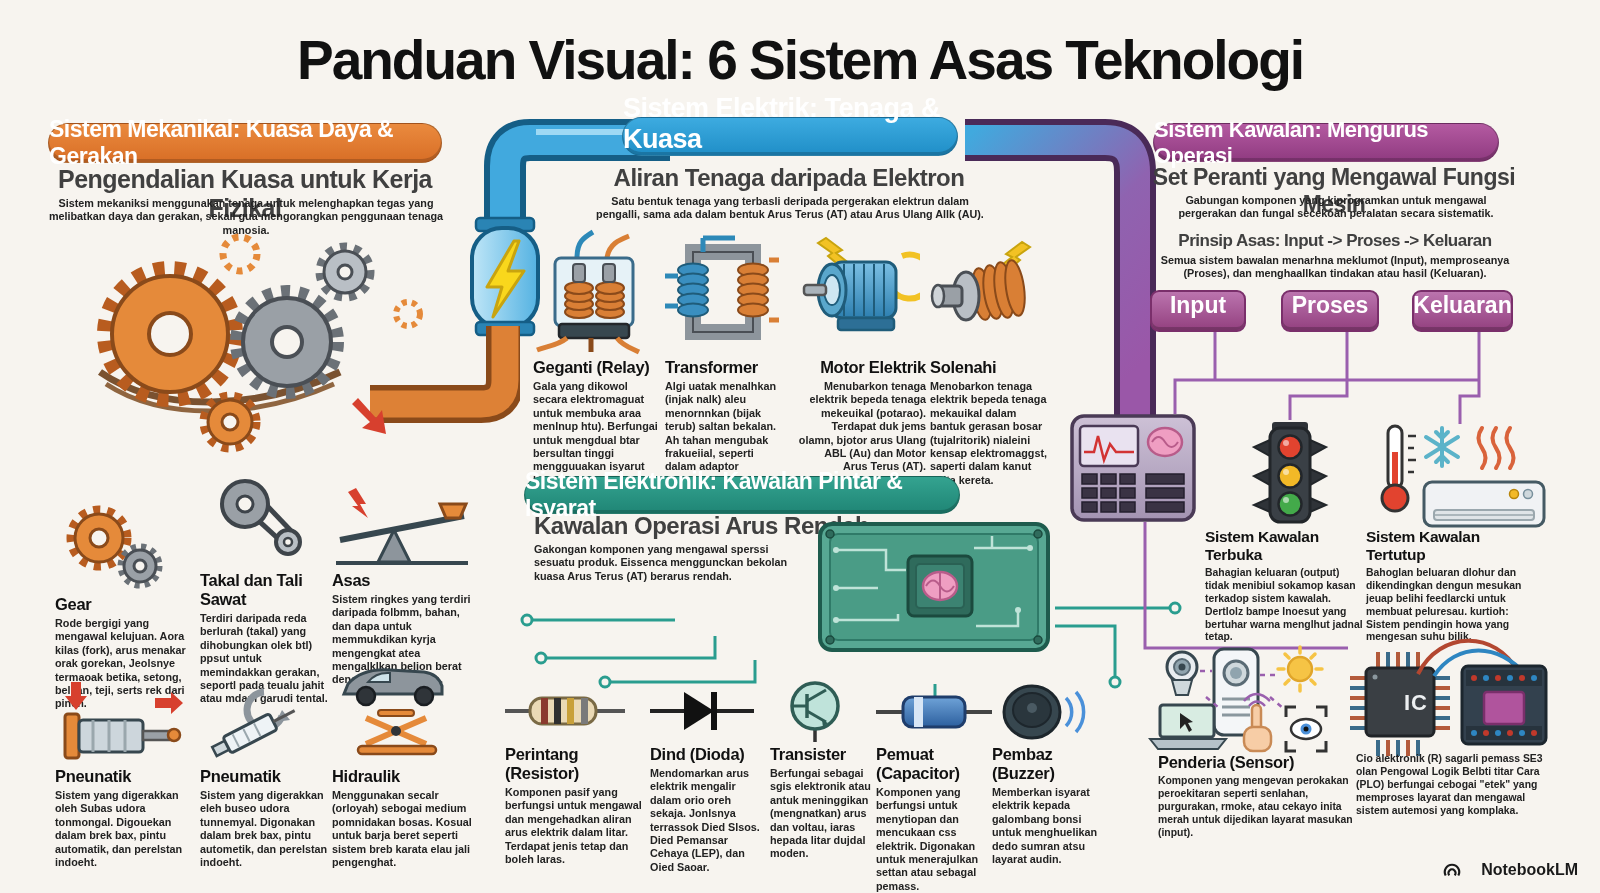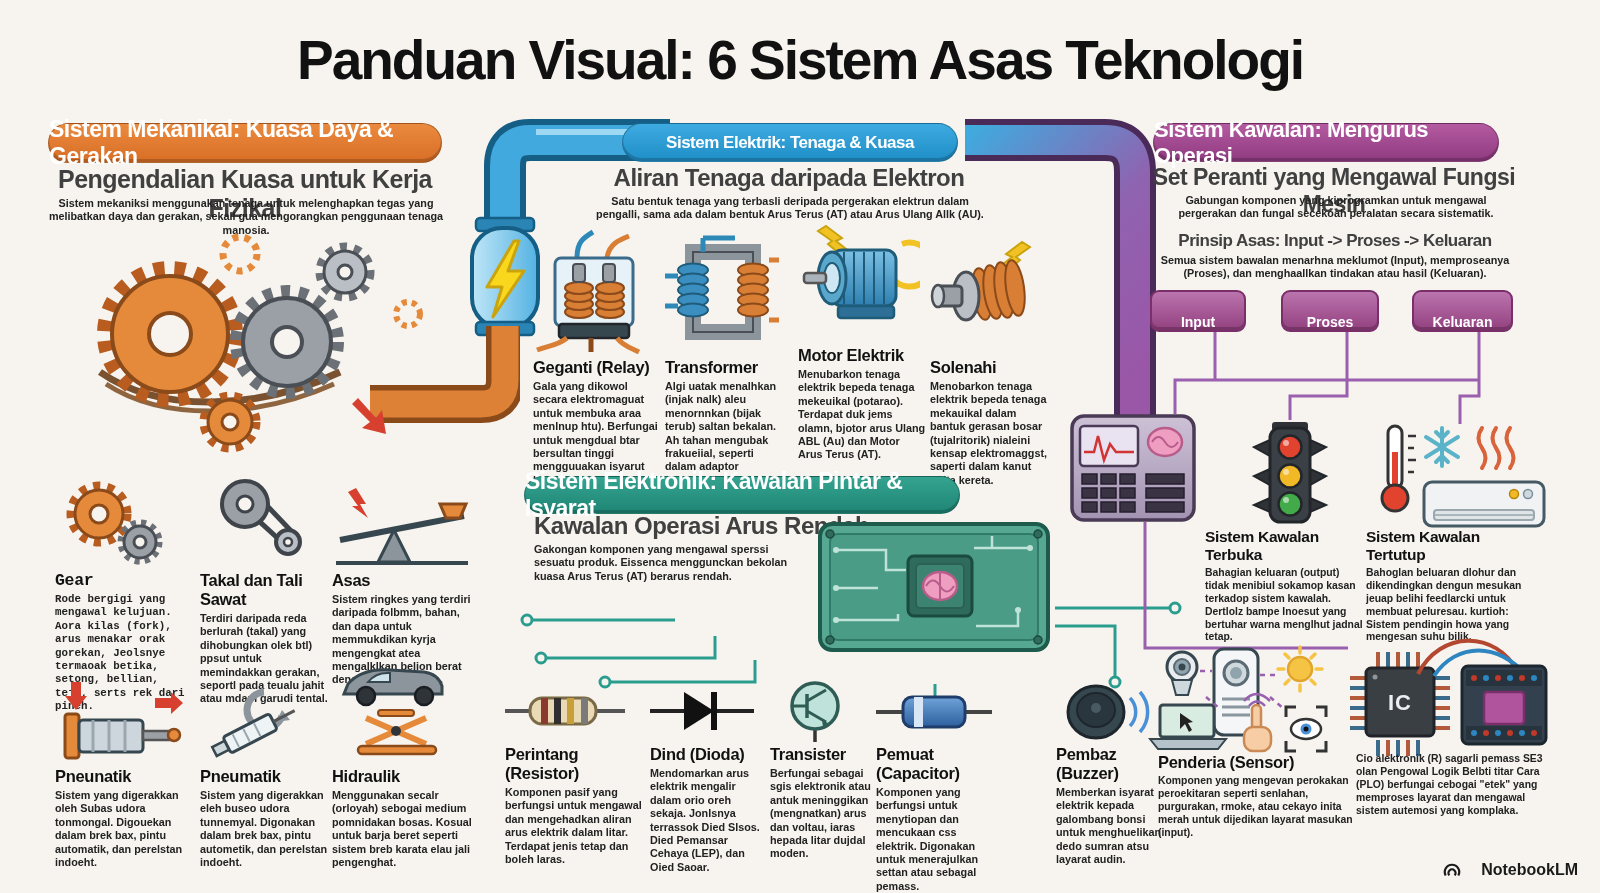--- a/index.html
+++ b/index.html
@@ -15,25 +15,25 @@
   .pill-purple{background:linear-gradient(180deg,#b45aa1,#8f3a80);}
   .h-title{position:absolute;left:0;right:0;top:28px;text-align:center;
            font-size:55px;font-weight:800;letter-spacing:-2px;color:#111;}
   .sub{position:absolute;font-weight:800;letter-spacing:-.5px;color:#404040;}
   .desc{position:absolute;font-size:10.8px;font-weight:700;line-height:1.25;color:#222;}
   .center{text-align:center;}
   .col{position:absolute;}
   .col svg{display:block;margin-bottom:3px;}
   .iname{font-size:16.5px;font-weight:800;letter-spacing:-.3px;margin-bottom:3px;color:#111;}
   .idesc{font-size:10.8px;font-weight:700;line-height:1.24;color:#222;}
-  .ctl-btn{position:absolute;height:38px;display:flex;align-items:flex-end;justify-content:center;
-           color:#fff;font-weight:700;font-size:14px;border-radius:9px;
+  .ctl-btn{position:absolute;height:38px;display:flex;align-items:flex-start;justify-content:center;
+           color:#fff;font-weight:700;font-size:23px;border-radius:9px;
            background:linear-gradient(180deg,#bb74ae,#93407f);border:2px solid #7a2f6b;
            box-shadow:inset 0 -3px 0 rgba(0,0,0,.2);}
-  .ic-label{position:absolute;color:#eceff1;font-weight:800;font-size:22px;text-align:center;letter-spacing:1px;}
+  .ic-label{position:absolute;color:#eceff1;font-weight:800;font-size:22px;text-align:center;letter-spacing:1px;padding-left:16px;}
   .brand{position:absolute;right:22px;bottom:14px;display:flex;align-items:center;gap:20px;
          font-size:16px;font-weight:600;color:#1a1a1a;}
 </style>
 </head>
 <body>
 
 <div id="canvas">
 
   <div class="h-title">Panduan Visual: 6 Sistem Asas Teknologi</div>
 
@@ -125,21 +125,21 @@
        <circle cx="305" cy="50" r="7" fill="#f7f4ef" stroke="#4a4f55" stroke-width="3"></circle>
       </g>
     <g>
         <circle cx="190" cy="200" r="26" fill="none" stroke="#b85c1f" stroke-width="9" stroke-dasharray="7 7"></circle>
        <circle cx="190" cy="200" r="22" fill="#e58a3a" stroke="#8a4a1a" stroke-width="3"></circle>
        <circle cx="190" cy="200" r="8" fill="#f7f4ef" stroke="#8a4a1a" stroke-width="3"></circle>
       </g>
     <polygon points="318,176 336,196 342,188 346,212 322,206 330,200 312,182" fill="#d7402e"></polygon>
   </svg>
 
-  <div class="col" style="left:55px;top:478px;width:140px;font-family:Liberation Mono, monospace;">
+  <div class="col" style="left:55px;top:502px;width:140px;">
     <svg width="115" height="90" viewBox="0 0 115 90">
       <g>
           <circle cx="44" cy="36" r="28" fill="none" stroke="#b85c1f" stroke-width="9" stroke-dasharray="7 7"></circle>
          <circle cx="44" cy="36" r="24" fill="#e58a3a" stroke="#8a4a1a" stroke-width="3"></circle>
          <circle cx="44" cy="36" r="9" fill="#f7f4ef" stroke="#8a4a1a" stroke-width="3"></circle>
         </g>
       <g>
           <circle cx="85" cy="64" r="19" fill="none" stroke="#6b7177" stroke-width="7" stroke-dasharray="5 5"></circle>
          <circle cx="85" cy="64" r="16" fill="#9aa0a6" stroke="#4a4f55" stroke-width="3"></circle>
          <circle cx="85" cy="64" r="6" fill="#f7f4ef" stroke="#4a4f55" stroke-width="3"></circle>
@@ -216,21 +216,21 @@
       <rect x="46" y="50" width="36" height="6" rx="3" fill="#e58a3a" stroke="#8a4a1a" stroke-width="2"></rect>
       <line x1="34" y1="58" x2="94" y2="84" stroke="#e58a3a" stroke-width="6"></line>
       <line x1="34" y1="84" x2="94" y2="58" stroke="#e58a3a" stroke-width="6"></line>
       <circle cx="64" cy="71" r="5" fill="#2f3439"></circle>
       <rect x="26" y="86" width="78" height="8" rx="4" fill="#e58a3a" stroke="#8a4a1a" stroke-width="2.5"></rect>
     </svg>
     <div class="iname">Hidraulik</div>
     <div class="idesc">Menggunakan secalr (orloyah) sebogai medium pomnidakan bosas. Kosual untuk barja beret seperti sistem breb karata elau jali pengenghat.</div>
   </div>
 
-  <div class="pill pill-blue" style="left:622px;top:123px;width:334px;height:37px;font-size:17px;">
+  <div class="pill pill-blue" style="left:622px;top:117px;width:334px;height:37px;font-size:27px;align-items:flex-end;">
     <span>Sistem Elektrik: Tenaga &amp; Kuasa</span>
   </div>
   <div class="sub center" style="left:598px;top:164px;width:382px;font-size:24px;">Aliran Tenaga daripada Elektron</div>
   <div class="desc center" style="left:596px;top:195px;width:388px;">Satu bentuk tenaga yang terbasli deripada pergerakan elektrun dalam pengalli, sama ada dalam bentuk Arus Terus (AT) atau Arus Ulang Allk (AU).</div>
 
   <div class="col" style="left:533px;top:228px;width:132px;">
     <svg width="120" height="127" viewBox="0 0 120 127">
       <path d="M44 30 C 44 14 50 10 60 4" stroke="#2d89b8" stroke-width="5" fill="none"></path>
       <path d="M74 30 C 76 16 86 12 96 8" stroke="#d97f35" stroke-width="5" fill="none"></path>
       <rect x="22" y="30" width="78" height="68" rx="6" fill="#e3f1f8" fill-opacity="0.85" stroke="#3a6b8a" stroke-width="3"></rect>
@@ -277,21 +277,21 @@
       <path d="M38 10 V24" stroke="#2d89b8" stroke-width="5"></path>
       <path d="M104 32 H114" stroke="#d97f35" stroke-width="5"></path>
       <path d="M104 92 H114" stroke="#d97f35" stroke-width="5"></path>
       <path d="M0 48 H13" stroke="#2d89b8" stroke-width="5"></path>
       <path d="M0 78 H13" stroke="#2d89b8" stroke-width="5"></path>
     </svg>
     <div class="iname">Transformer</div>
     <div class="idesc">Algi uatak menalhkan (injak nalk) aleu menornnkan (bijak terub) saltan bekalan. Ah tahan mengubak frakueiial, seperti dalam adaptor pengosus.</div>
   </div>
 
-  <div class="col" style="left:798px;top:216px;width:128px;">
+  <div class="col" style="left:798px;top:228px;width:128px;text-align:right;">
     <svg width="122" height="127" viewBox="0 0 122 127">
       <defs>
           <linearGradient id="gmot" x1="0" y1="0" x2="0" y2="1">
         <stop offset="0" stop-color="#7cc0e4"></stop>
             <stop offset="1" stop-color="#2d7fb0"></stop>
           </linearGradient>
         </defs>
       <polygon points="28,10 44,22 38,25 52,36 44,40 30,28 34,25 20,15" fill="#f2c224" stroke="#c9a40e" stroke-width="2"></polygon>
       <path d="M104 28 A 22 22 0 1 1 96 64" fill="none" stroke="#f2c224" stroke-width="6"></path>
       <polygon points="92,58 104,70 88,74" fill="#f2c224"></polygon>
@@ -412,21 +412,21 @@
           </linearGradient>
         </defs>
       <line x1="0" y1="32" x2="116" y2="32" stroke="#444" stroke-width="4"></line>
       <rect x="27" y="17" width="62" height="30" rx="9" fill="url(#gcapc)" stroke="#1f3d6b" stroke-width="3"></rect>
       <rect x="38" y="17" width="9" height="30" fill="#d8e6f5"></rect>
     </svg>
     <div class="iname">Pemuat (Capacitor)</div>
     <div class="idesc">Komponen yang berfungsi untuk menytiopan dan mencukaan css elektrik. Digonakan untuk menerajulkan settan atau sebagal pemass.</div>
   </div>
 
-  <div class="col" style="left:1056px;top:680px;width:110px;">
+  <div class="col" style="left:992px;top:680px;width:110px;">
     <svg width="100" height="62" viewBox="0 0 100 62">
       <ellipse cx="40" cy="32" rx="28" ry="26" fill="#37474f" stroke="#1d262c" stroke-width="3"></ellipse>
       <ellipse cx="40" cy="30" rx="19" ry="17" fill="#2a363d" stroke="#1d262c" stroke-width="2"></ellipse>
       <circle cx="40" cy="28" r="5" fill="#4a5a63"></circle>
       <path d="M74 18 A 20 20 0 0 1 74 46" stroke="#4a90d9" stroke-width="3.5" fill="none"></path>
       <path d="M84 12 A 30 30 0 0 1 84 52" stroke="#4a90d9" stroke-width="3.5" fill="none"></path>
     </svg>
     <div class="iname">Pembaz (Buzzer)</div>
     <div class="idesc">Memberkan isyarat elektrik kepada galombang bonsi untuk menghuelikan dedo sumran atsu layarat audin.</div>
   </div>

